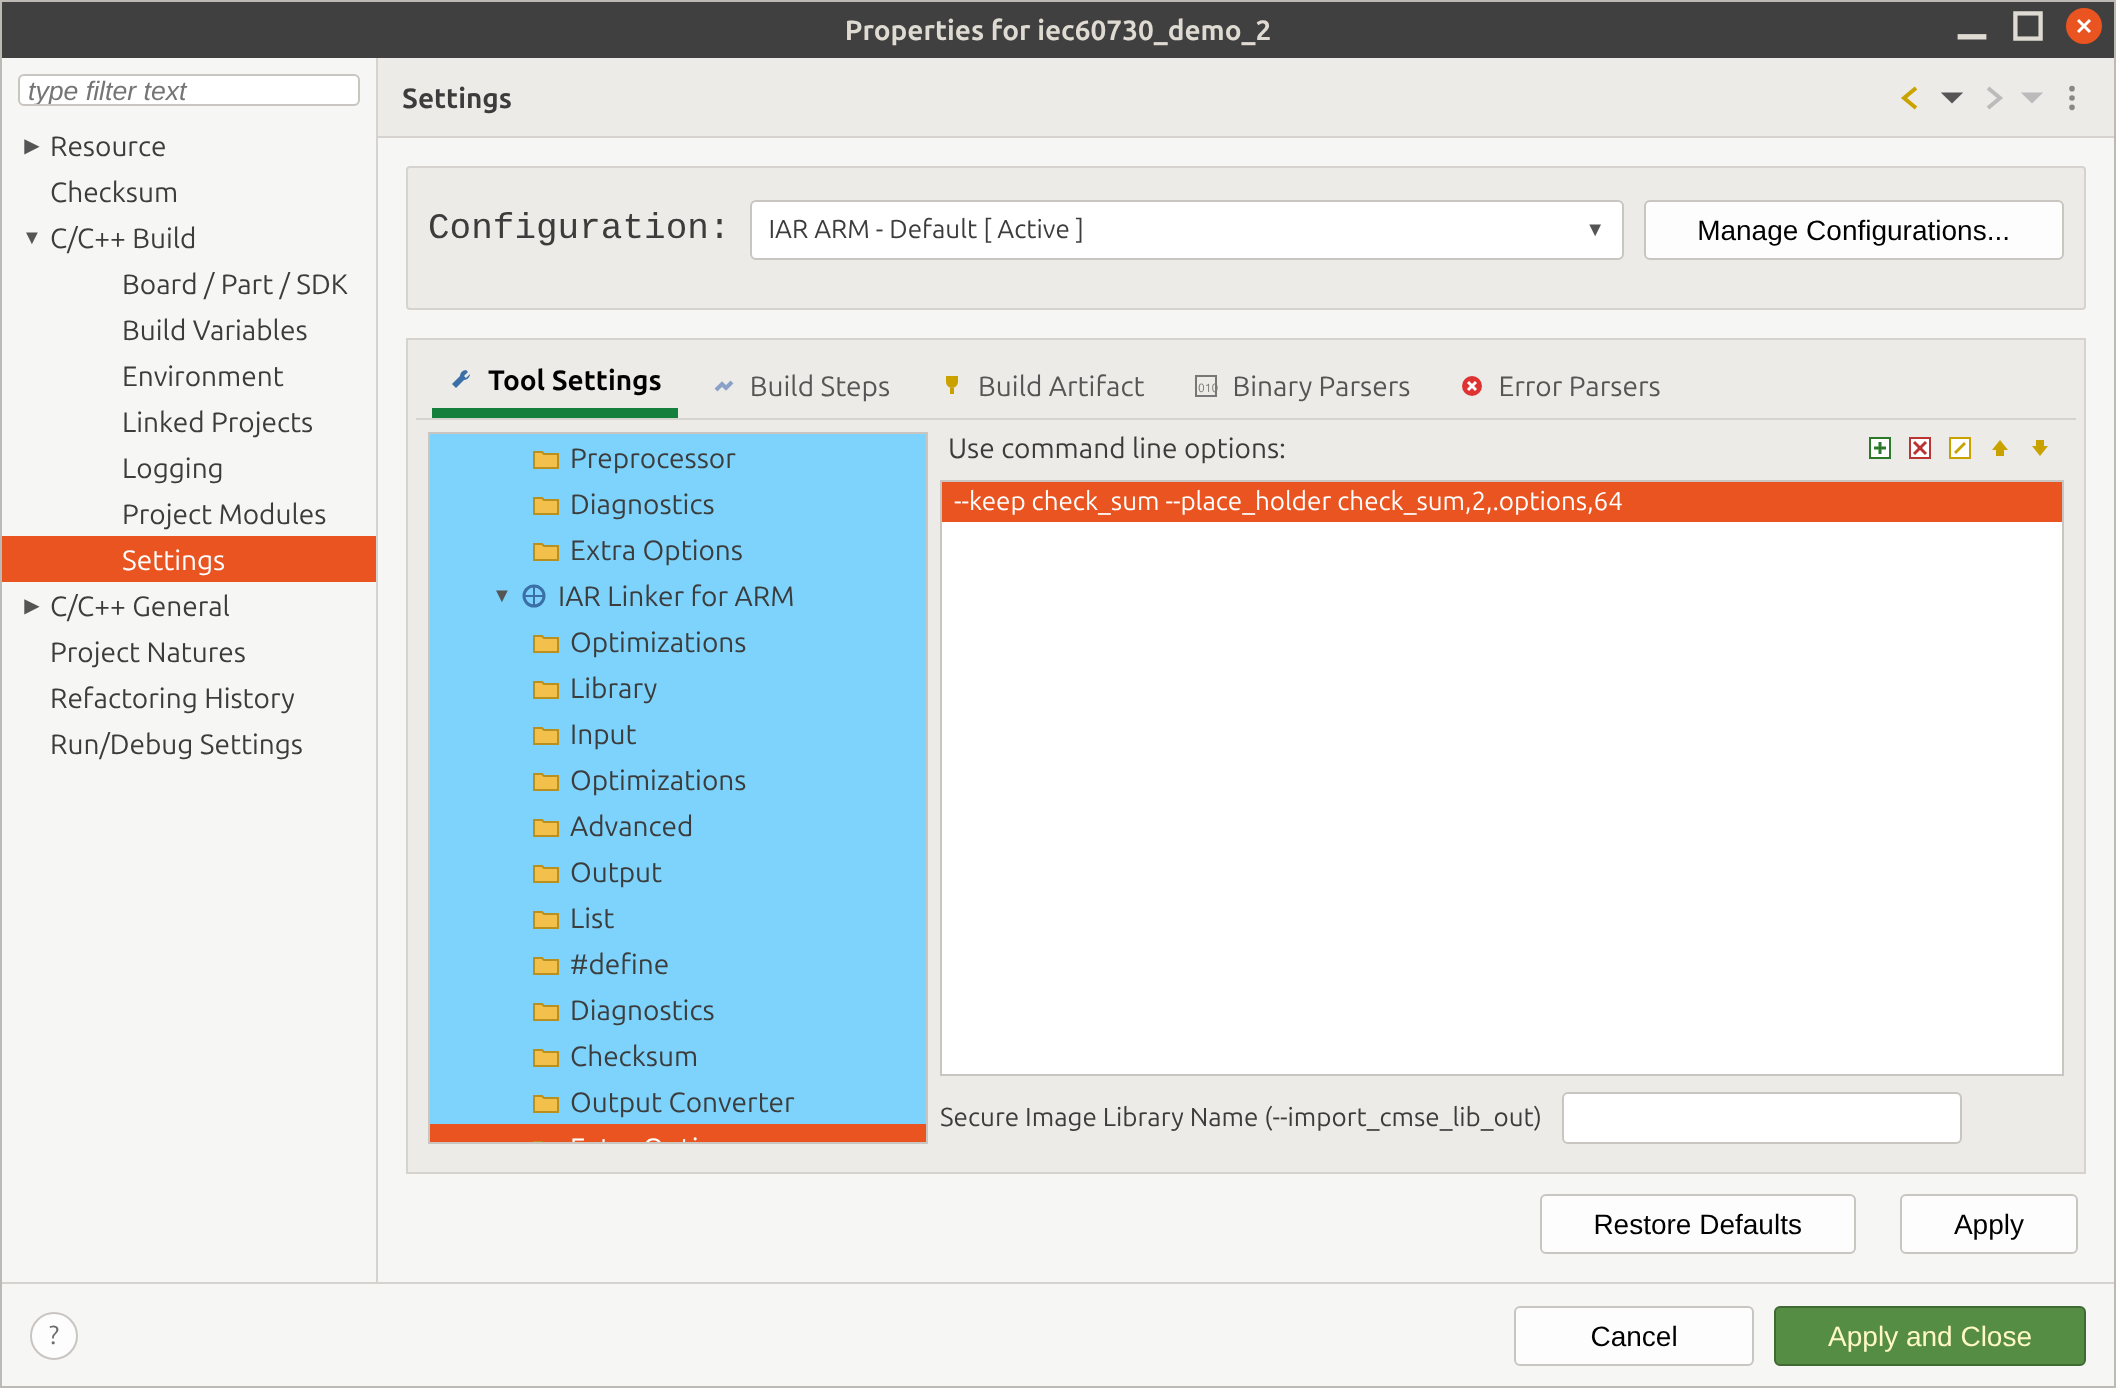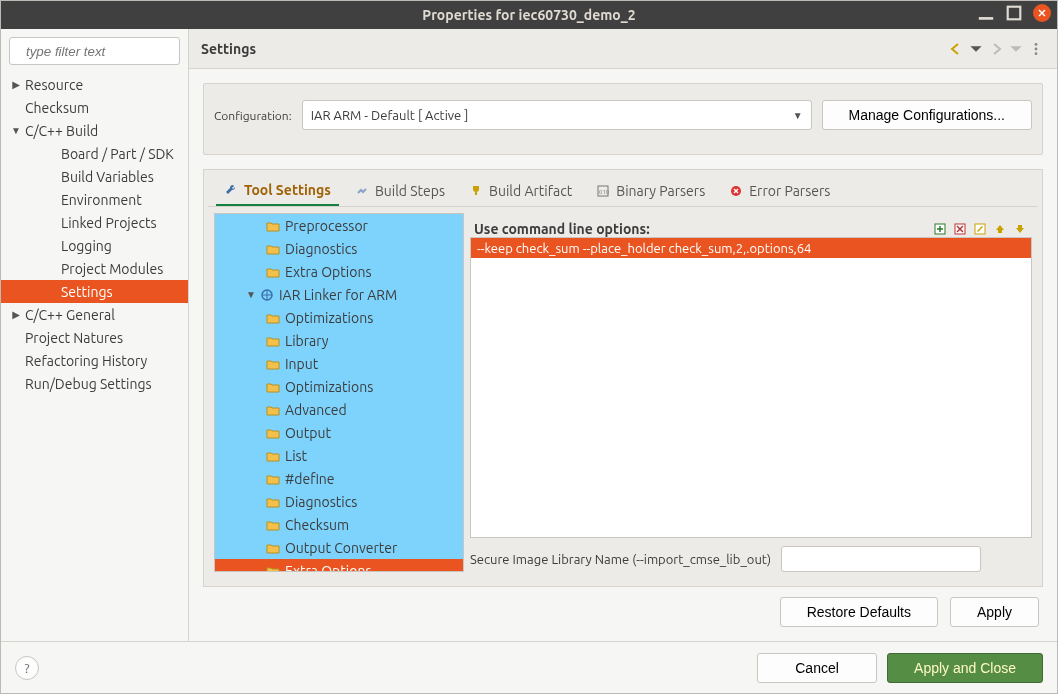--- a/index.html
+++ b/index.html
@@ -11,71 +11,71 @@
   .titlebar .controls { position: absolute; right: 6px; top: 3px; display: flex; gap: 10px; align-items: center; }
   .tb-btn { width: 18px; height: 18px; border-radius: 9px; display:flex; align-items:center; justify-content:center; font-size:11px; }
   .tb-min { color:#dfdbd2; }
   .tb-max { color:#dfdbd2; }
   .tb-close { background:#e95420; color:#fff; }
   .tb-close svg { width:10px; height:10px; }
   
   .content { flex:1; display:flex; min-height:0; }
   .sidebar { width: 188px; border-right:1px solid #d6d2ce; display:flex; flex-direction:column; }
   .filter-wrap { padding:8px; }
-  .filter { width:100%; height:28px; padding:4px 16px; border:1px solid #c9c5c1; border-radius:3px; background:#fff; font-style:italic; color:#0f172a; }
+  .filter { width:100%; height:16px; padding:4px 4px; border:1px solid #c9c5c1; border-radius:3px; background:#fff; font-style:italic; color:#0f172a; }
   .tree { flex:1; overflow:auto; font-size:14px; }
   .tree-row { display:flex; align-items:center; height:23px; padding-left:8px; cursor:pointer; }
   .tree-row.level1 { padding-left:44px; }
   .tree-row.selected { background:#e95420; color:#fff; }
   .tree-arrow { width:14px; text-align:center; color:#555; font-size:10px; }
   .tree-row.selected .tree-arrow { color:#fff; }
   .tree-label { padding-left:2px; white-space:nowrap; }
   
   .panel { flex:1; display:flex; flex-direction:column; min-width:0; padding: 0; }
   .panel-header { display:flex; align-items:center; height:40px; padding: 0 12px; border-bottom:1px solid #d6d2ce; background:#ecebe7; }
   .panel-header h2 { margin:0; font-size:14px; font-weight:bold; flex:1; }
   .hdr-icons { display:flex; gap:2px; align-items:center; }
   .hdr-ico { width:18px; height:18px; display:flex; align-items:center; justify-content:center; color:#b78a00; }
   .hdr-ico.gray { color:#999; }
   .hdr-ico svg { width:14px; height:14px; }
   .panel-body { flex:1; padding: 14px; display:flex; flex-direction:column; min-height:0; }
   .config-row { display:flex; align-items:center; gap:10px; background:#ecebe7; padding:16px 10px 24px 10px; border:1px solid #d6d2ce; border-radius:2px; margin-bottom:14px; }
-  .config-row label { font-size:12px; }
+  .config-row label { font-size:18px;font-family:Liberation Mono, monospace; }
   .config-select { flex:1; height:30px; border:1px solid #c9c5c1; border-radius:3px; background:#fff; padding:4px 8px; display:flex; align-items:center; justify-content:space-between;gap:20px; }
   .config-select .caret { font-size:10px; color:#555; }
   .btn { height:30px; padding:0 26px; border:1px solid #c9c5c1; border-radius:3px; background:#fdfdfd; cursor:pointer; font-size:14px; }
   
   .settings-box { flex:1; border:1px solid #d6d2ce; background:#ecebe7; display:flex; flex-direction:column; min-height:0; padding:0 4px 8px 4px; }
   .tabs { display:flex; gap:8px; padding:6px 8px 0 8px; border-bottom:1px solid #d6d2ce; }
   .tab { display:flex; align-items:center; gap:6px; padding:6px 8px; font-size:14px; color:#555; cursor:pointer; }
-  .tab.active { color:#a16207; border-bottom:2px solid #15803d; font-weight:bold; }
+  .tab.active { color:#000000; border-bottom:5px solid #15803d; font-weight:bold; }
   .tab .ticon { width:14px; height:14px; display:inline-flex; }
   .tab-body { flex:1; display:flex; gap:6px; padding:6px 6px 6px 6px; min-height:0; }
   
   .tool-tree { width:250px; background:#7dd3fc; border:1px solid #c9c5c1; overflow:auto; font-size:14px; }
   .tt-row { display:flex; align-items:center; height:23px; cursor:pointer; }
   .tt-row.level1 { padding-left:28px; }
   .tt-row.level2 { padding-left:50px; }
   .tt-row.selected { background:#e95420; color:#fff; }
   .tt-arrow { width:16px; text-align:center; font-size:10px; color:#555; }
   .tt-ico { width:16px; height:16px; margin-right:4px; display:inline-flex; align-items:center; justify-content:center; }
   .tt-ico svg { width:14px; height:14px; }
   
   .opts { flex:1; display:flex; flex-direction:column; min-width:0; }
-  .opts-hdr { display:flex; align-items:flex-end; height:24px;font-weight:bold; }
+  .opts-hdr { display:flex; align-items:flex-start; height:24px; }
   .opts-hdr .lbl { flex:1; font-size:14px; padding-left:4px; }
   .opts-hdr .mini-icons { display:flex; gap:4px; padding-right:4px; }
   .mini-ico { width:16px; height:16px; display:inline-flex; align-items:center; justify-content:center; }
   .mini-ico svg { width:14px; height:14px; }
   .opts-list { flex:1; background:#fff; border:1px solid #c9c5c1; overflow:auto; }
   .opts-item { padding:3px 6px; background:#e95420; color:#fff; font-size:13px; white-space:nowrap; }
   .opts-below { display:flex; align-items:center; gap:10px; margin-top:8px; }
   .opts-below input[type=text] { flex:1; max-width:200px; height:26px; border:1px solid #c9c5c1; border-radius:3px; padding:2px 6px; background:#fff; }
   
-  .panel-buttons { display:flex; justify-content:flex-end; gap:12px; padding: 10px 4px 0 0; }
+  .panel-buttons { display:flex; justify-content:flex-end; gap:22px; padding: 10px 4px 0 0; }
   
   .footer { height:52px; border-top:1px solid #d6d2ce; display:flex; align-items:center; padding:0 14px; background:#f6f6f4; }
   .footer .help { width:24px; height:24px; border:1px solid #c9c5c1; border-radius:12px; display:flex; align-items:center; justify-content:center; color:#6b6b6b; background:#fdfdfd; }
   .footer .spacer { flex:1; }
   .btn-primary { background:#568d44; color:#fef9c3; border:1px solid #3f6a31; }
   .underline-first::first-letter { text-decoration: underline; }
 </style>
 </head>
 <body>
 

